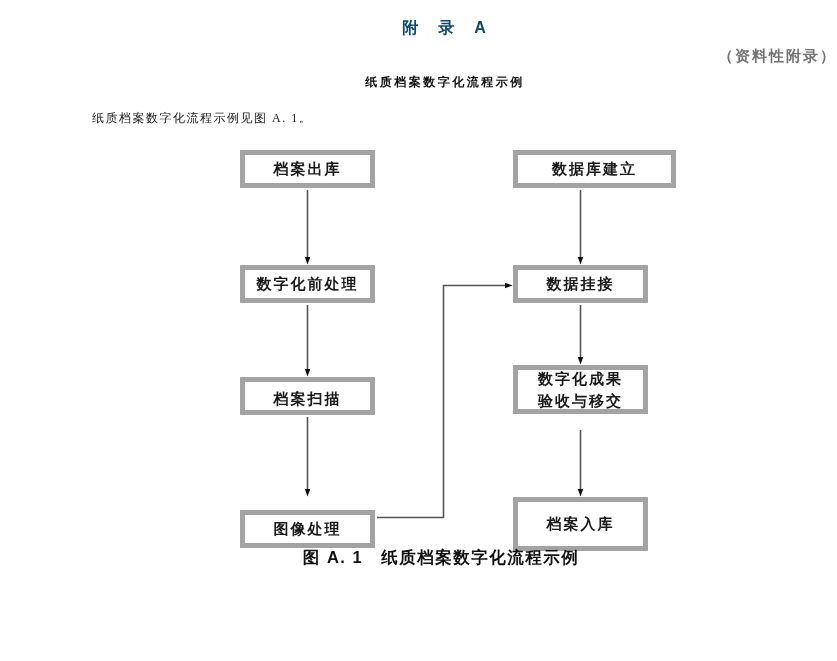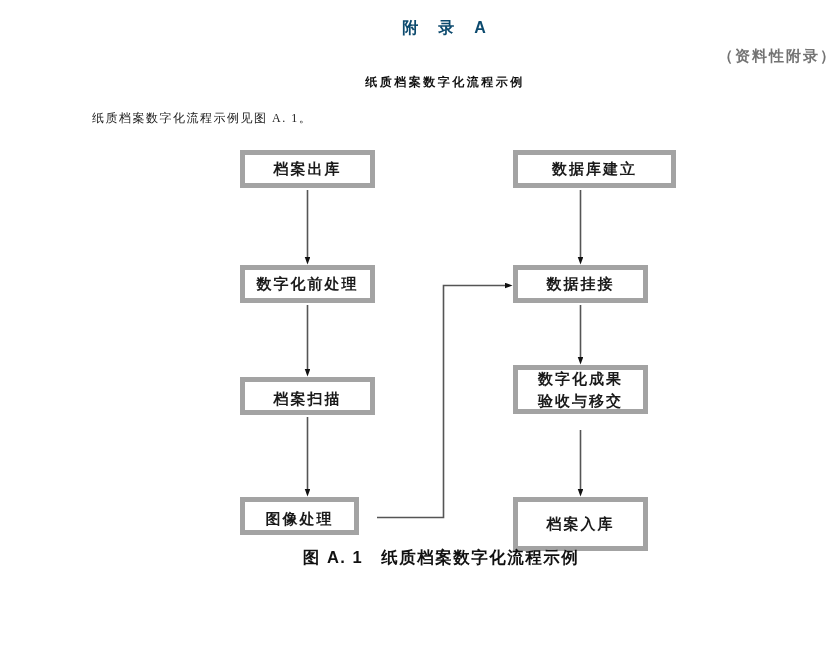--- a/index.html
+++ b/index.html
@@ -126,21 +126,21 @@
   </div>
 
   <div class="flow-box" style="left:240px; top:265px; width:135px; height:38px;text-align:right;">
     <span>数字化前处理</span>
   </div>
 
   <div class="flow-box" style="left:240px; top:377px; width:135px; height:38px;justify-content:flex-end;">
     <span>档案扫描</span>
   </div>
 
-  <div class="flow-box" style="left:240px; top:497px; width:119px; height:38px;justify-content:flex-end;">
+  <div class="flow-box" style="left:240px; top:510px; width:135px; height:38px;">
     <span>图像处理</span>
   </div>
 
   <div class="flow-box" style="left:513px; top:150px; width:163px; height:38px;">
     <span>数据库建立</span>
   </div>
 
   <div class="flow-box" style="left:513px; top:265px; width:135px; height:38px;">
     <span>数据挂接</span>
   </div>

